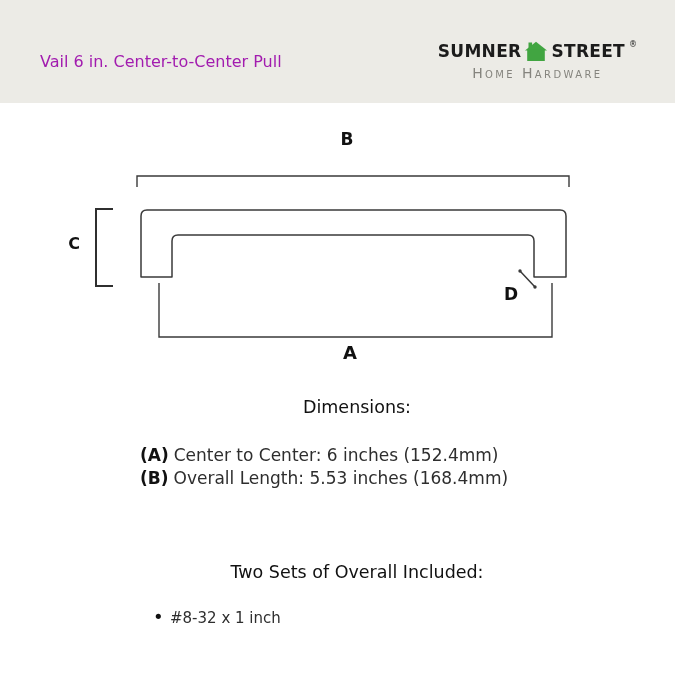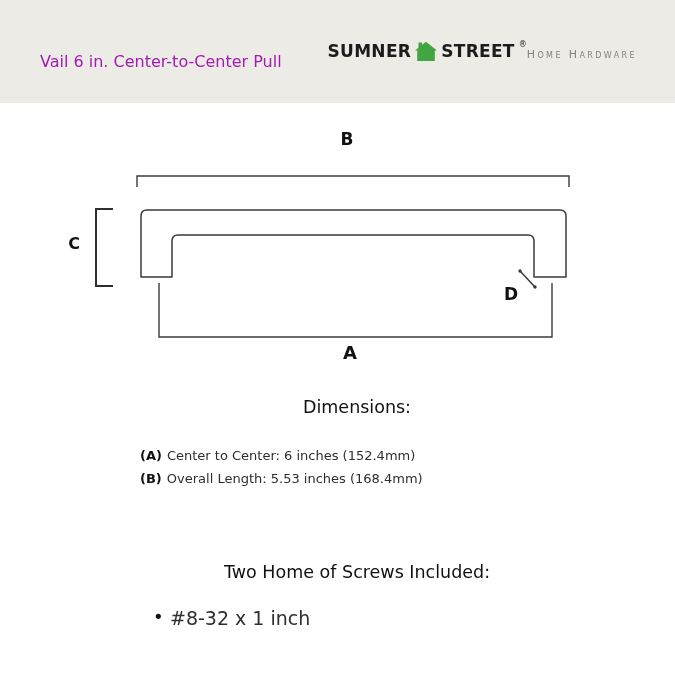--- a/index.html
+++ b/index.html
@@ -15,31 +15,31 @@
   .band {
     position:absolute; left:0; top:0; width:675px; height:103px;
     background:#ECEBE6;
   }
   .page-title {
     position:absolute; left:40px; top:53px;
     font-size:16px; line-height:18px; color:#a21caf; white-space:nowrap;
   }
   .logo {
     position:absolute; top:41px; right:38px;
-    display:flex; flex-direction:row; align-items:center;justify-content:space-between;
+    display:flex; flex-direction:column; align-items:center;justify-content:space-between;
   }
   .logo-row { display:flex; align-items:flex-start; gap:4px; }
   .brand {
     font-size:17px; font-weight:800; letter-spacing:.3px;
     color:#1c1c1c; line-height:20px;
   }
   .house-icon { margin-top:0px; }
   .reg { font-size:8px; color:#1c1c1c; margin-top:-1px; }
   .tagline {
-    font-size:11px; font-variant:small-caps; letter-spacing:2.4px;
+    font-size:14px; font-variant:small-caps; letter-spacing:2.4px;
     color:#85847E; line-height:13px; margin-top:2px; white-space:nowrap;
   }
   
   .diagram-svg { position:absolute; left:0; top:0; }
   .dlabel {
     position:absolute; transform:translateX(-50%);
     font-weight:700; color:#111; white-space:nowrap;
   }
   .dlabel-b { left:347px; top:129px; font-size:17px; }
   .dlabel-c { left:74px;  top:234px; font-size:16px; }
@@ -47,26 +47,26 @@
   .dlabel-a { left:350px; top:342px; font-size:18px; }
   
   .sec-heading {
     position:absolute; left:357px; transform:translateX(-50%);
     font-size:17.5px; font-weight:400; color:#111; white-space:nowrap;
   }
   .dimensions-heading { top:397px; }
   .screws-heading { top:562px; }
   .dim-list {
     position:absolute; left:140px; top:444px;
-    font-size:13px; line-height:23.2px; color:#2e2e2e; white-space:nowrap;
+    font-size:17px; line-height:23.2px; color:#2e2e2e; white-space:nowrap;
   }
   .dim-prefix { font-weight:700; color:#111; margin-right:5px; }
   .screw-list {
     position:absolute; left:153px; top:606px; list-style:none;
-    font-size:19px; line-height:24px; color:#2e2e2e;
+    font-size:15px; line-height:24px; color:#2e2e2e;
   }
   .screw-list li { position:relative; padding-left:17px; white-space:nowrap; }
   .screw-list li::before {
     content:"\2022"; position:absolute; left:0; top:-1px;
     color:#111; font-size:18px;
   }
 </style>
 </head>
 <body>
 
@@ -112,16 +112,16 @@
 <div class="sec-heading dimensions-heading">Dimensions:</div>
 <div class="dim-list">
   <div>
     <span class="dim-prefix">(A)</span><span>Center to Center: 6 inches (152.4mm)</span>
   </div>
   <div>
     <span class="dim-prefix">(B)</span><span>Overall Length: 5.53 inches (168.4mm)</span>
   </div>
 </div>
 
-<div class="sec-heading screws-heading">Two Home of Screws Included:</div>
+<div class="sec-heading screws-heading">Two Sets of Overall Included:</div>
 <ul class="screw-list">
   <li>#8-32 x 1 inch</li>
 </ul>
 
 </body></html>

